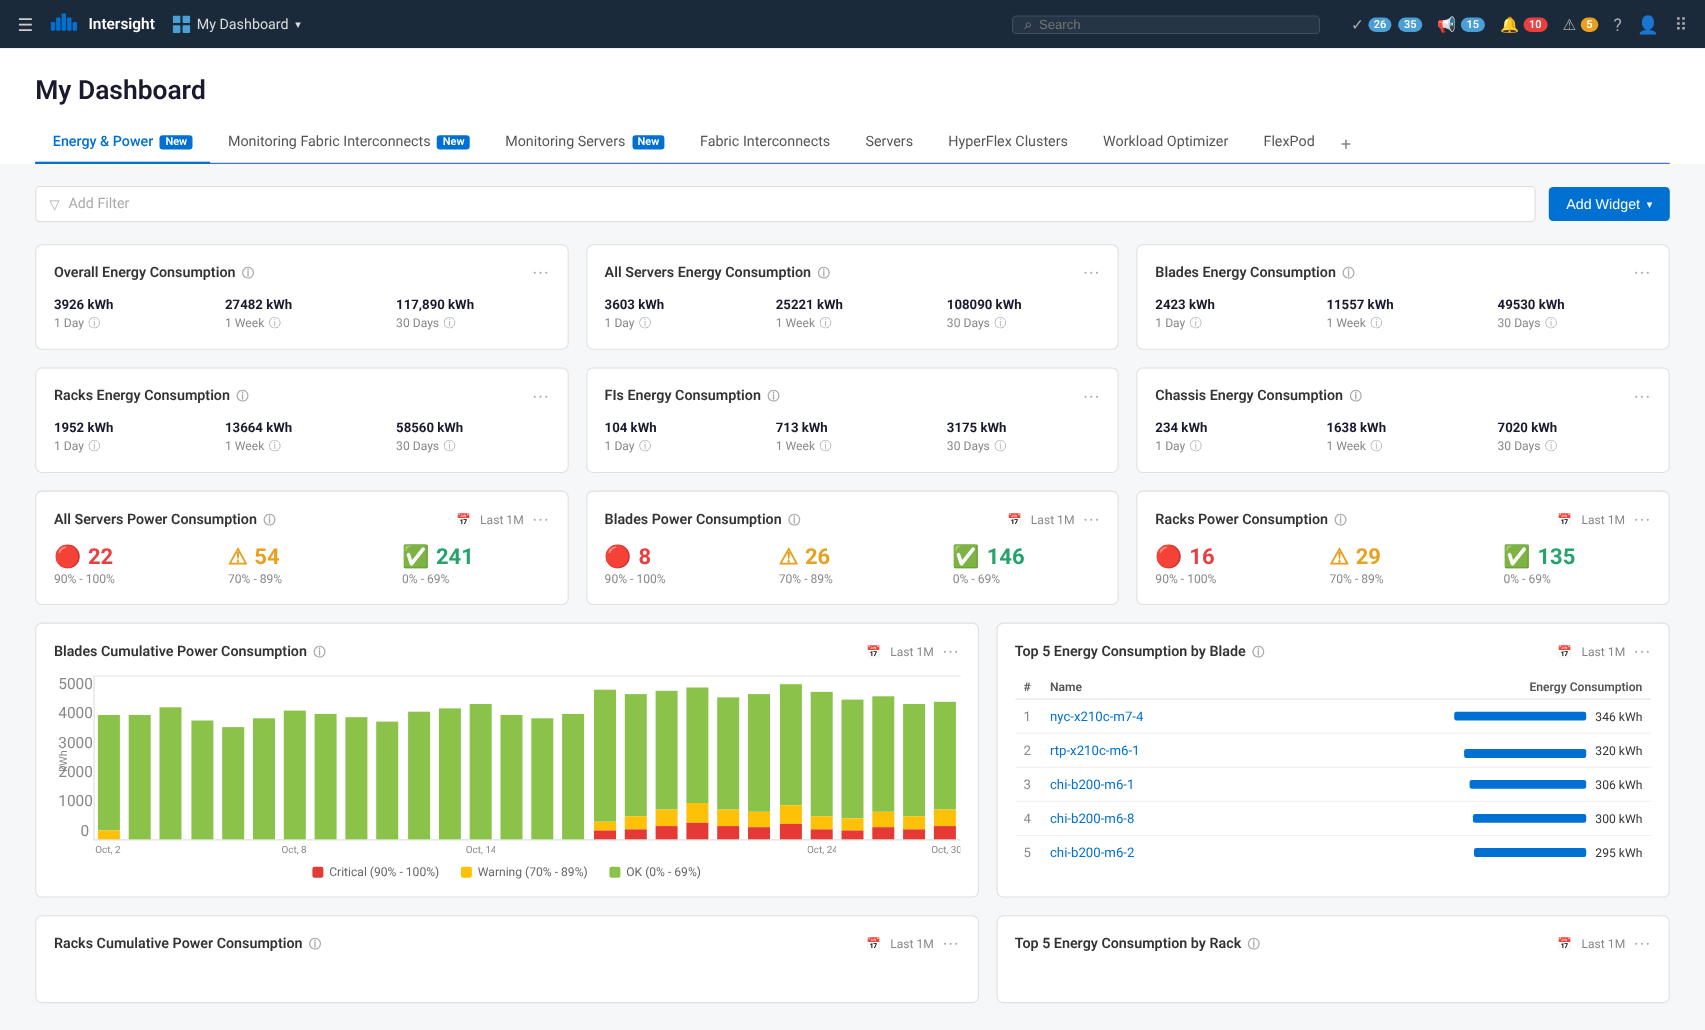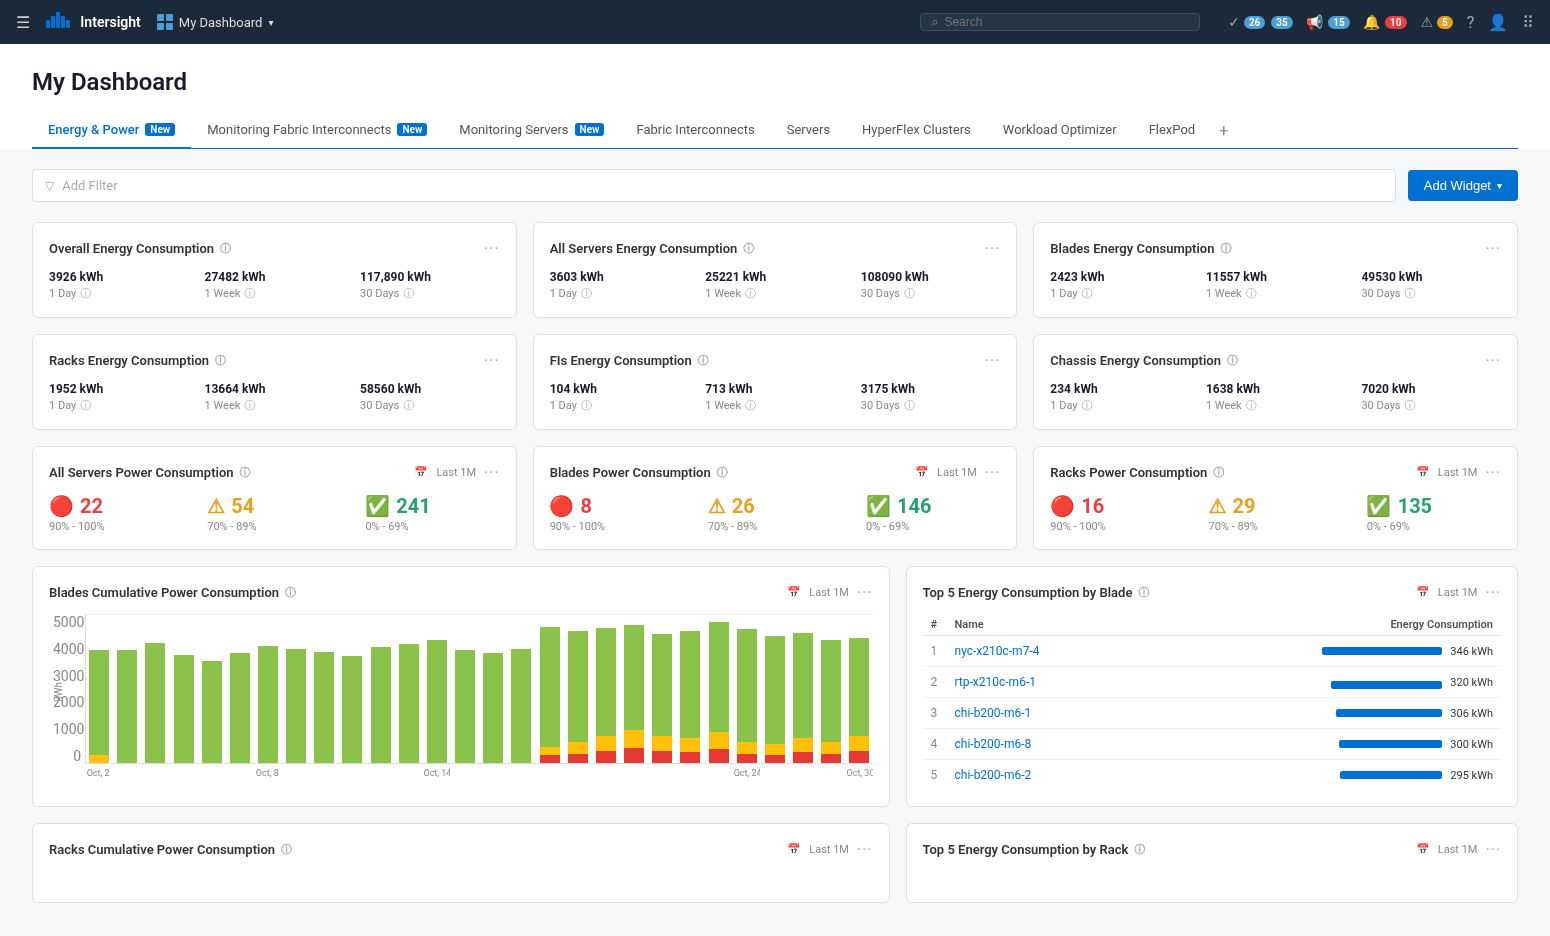--- a/index.html
+++ b/index.html
@@ -902,20 +902,34 @@
               <div style="flex: 1 1 0%; font-size: 9px; color: rgb(136, 136, 136); text-align: center; white-space: nowrap; overflow: hidden;"></div>
               <div style="flex: 1 1 0%; font-size: 9px; color: rgb(136, 136, 136); text-align: center; white-space: nowrap; overflow: hidden;"></div>
               <div style="flex: 1 1 0%; font-size: 9px; color: rgb(136, 136, 136); text-align: center; white-space: nowrap; overflow: hidden;">Oct, 24</div>
               <div style="flex: 1 1 0%; font-size: 9px; color: rgb(136, 136, 136); text-align: center; white-space: nowrap; overflow: hidden;"></div>
               <div style="flex: 1 1 0%; font-size: 9px; color: rgb(136, 136, 136); text-align: center; white-space: nowrap; overflow: hidden;"></div>
               <div style="flex: 1 1 0%; font-size: 9px; color: rgb(136, 136, 136); text-align: center; white-space: nowrap; overflow: hidden;"></div>
               <div style="flex: 1 1 0%; font-size: 9px; color: rgb(136, 136, 136); text-align: center; white-space: nowrap; overflow: hidden;">Oct, 30</div>
             </div>
         </div>
 
+        <div class="chart-legend">
+          <div class="legend-item">
+            <div class="legend-dot" style="background:#e53935;"></div>
+            <span>Critical (90% - 100%)</span>
+          </div>
+          <div class="legend-item">
+            <div class="legend-dot" style="background:#ffc107;"></div>
+            <span>Warning (70% - 89%)</span>
+          </div>
+          <div class="legend-item">
+            <div class="legend-dot" style="background:#8bc34a;"></div>
+            <span>OK (0% - 69%)</span>
+          </div>
+        </div>
       </div>
 
       <div class="widget">
         <div class="widget-header">
           <div class="widget-title">
             <span>Top 5 Energy Consumption by Blade</span>
             <span class="info-icon">ⓘ</span>
           </div>
           <div class="widget-title-meta">
             <span>📅</span>

